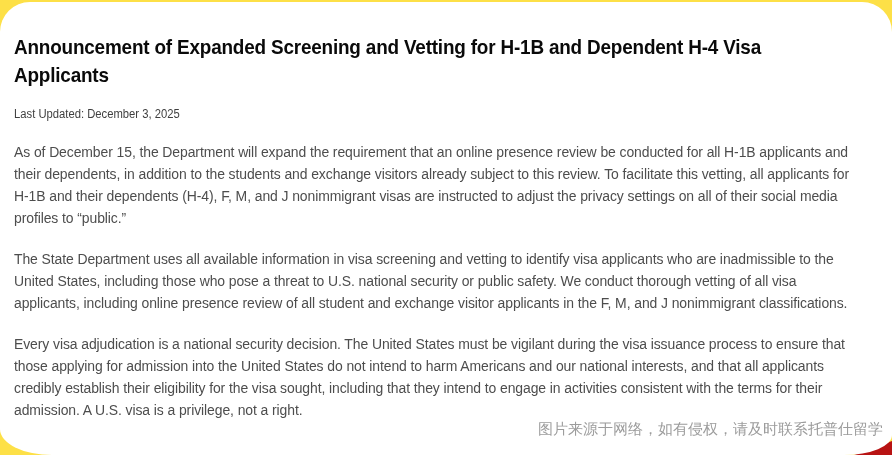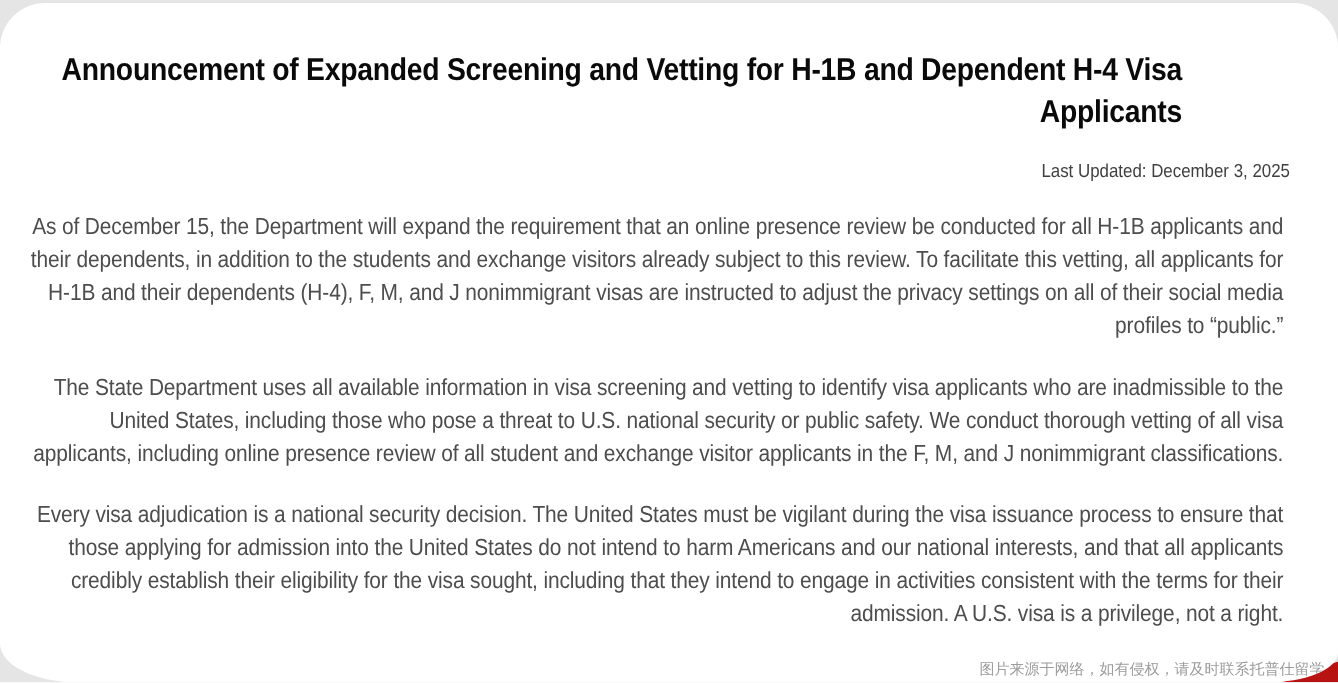--- a/index.html
+++ b/index.html
@@ -9,22 +9,21 @@
   body {
     width: 892px;
     height: 455px;
     overflow: hidden;
     font-family: "Liberation Sans", sans-serif;
   }
   .page {
     position: relative;
     width: 892px;
     height: 455px;
-    background: #e5e5e5;
-    text-align: right;
+    background: #fde047;
   }
   
   .corner-red {
     position: absolute;
     right: 0;
     bottom: 0;
     width: 38px;
     height: 14px;
     background: #b81313;
     clip-path: polygon(100% 0, 100% 100%, 0 100%);
@@ -70,22 +69,22 @@
     margin: 19px 0 0 0;
     max-width: 935px;
     font-size: 15.5px;
     line-height: 22px;
     color: #4d4d4d;
     letter-spacing: -0.1px;
   }
   .watermark {
     position: absolute;
     right: 9px;
-    bottom: 2px;
-    font-size: 10px;
+    bottom: 20px;
+    font-size: 15px;
     line-height: 13px;
     color: #9c9c9c;
     z-index: 3;
     white-space: nowrap;
   }
 </style>
 </head>
 <body>
 
 <div class="page">

